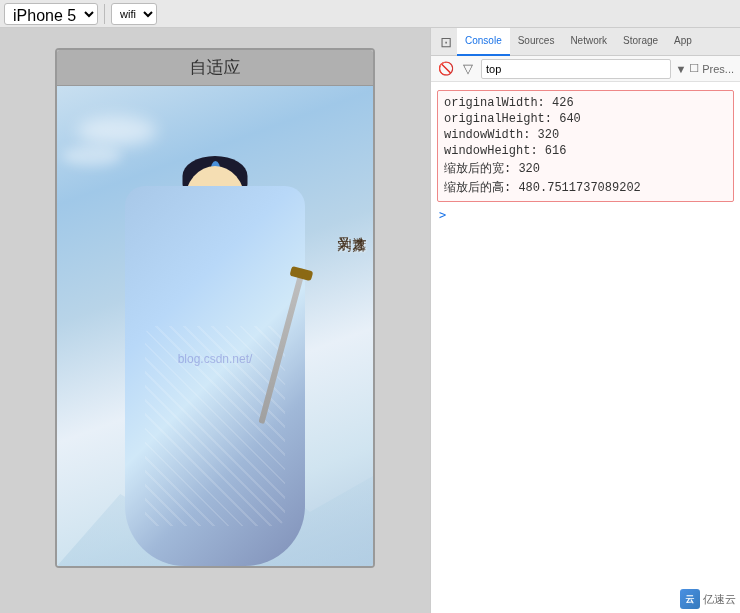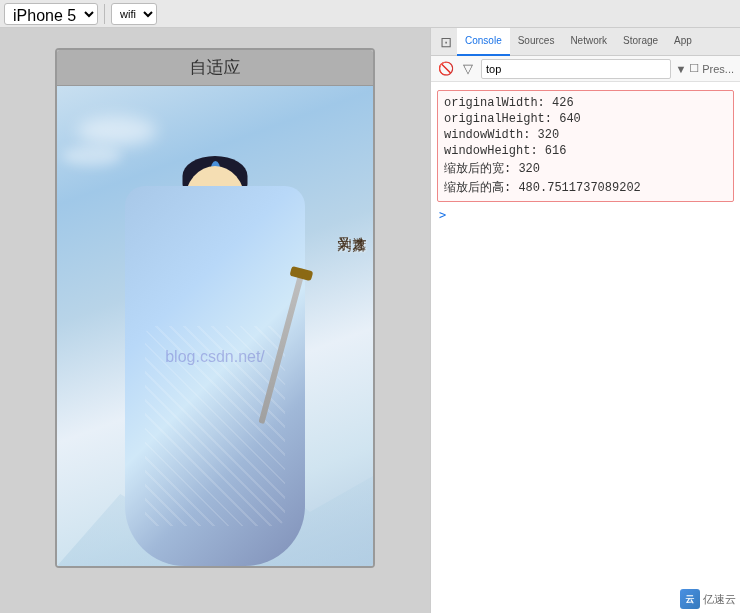--- a/index.html
+++ b/index.html
@@ -219,21 +219,21 @@
       font-family: serif;
       text-shadow: 1px 1px 2px rgba(255,255,255,0.5);
     }
 
     .watermark {
       position: absolute;
       bottom: 200px;
       left: 50%;
       transform: translateX(-50%);
       color: rgba(100, 100, 200, 0.4);
-      font-size: 16px;
+      font-size: 12px;
       white-space: nowrap;
     }
 
     .calligraphy {
       position: absolute;
       bottom: 20px;
       left: 10px;
       color: rgba(50, 30, 10, 0.7);
       font-size: 28px;
       font-family: serif;

